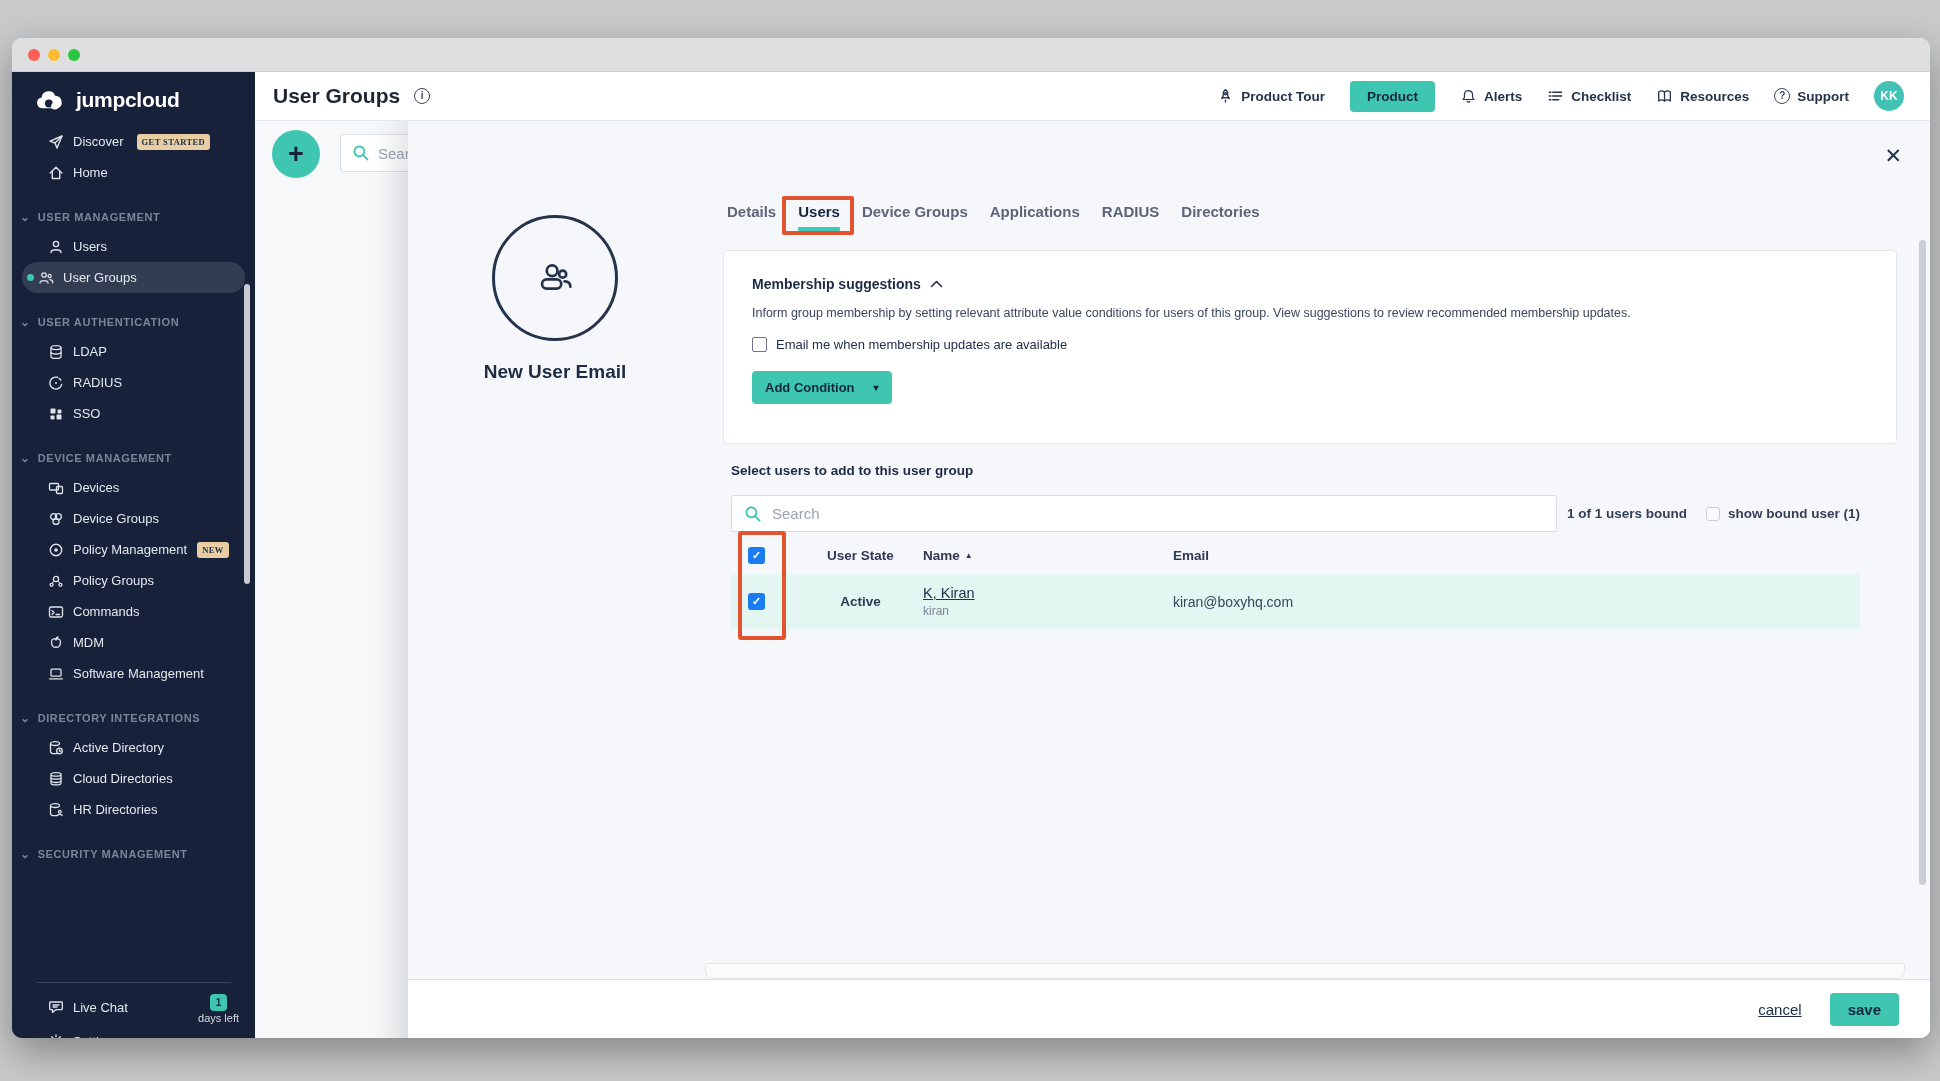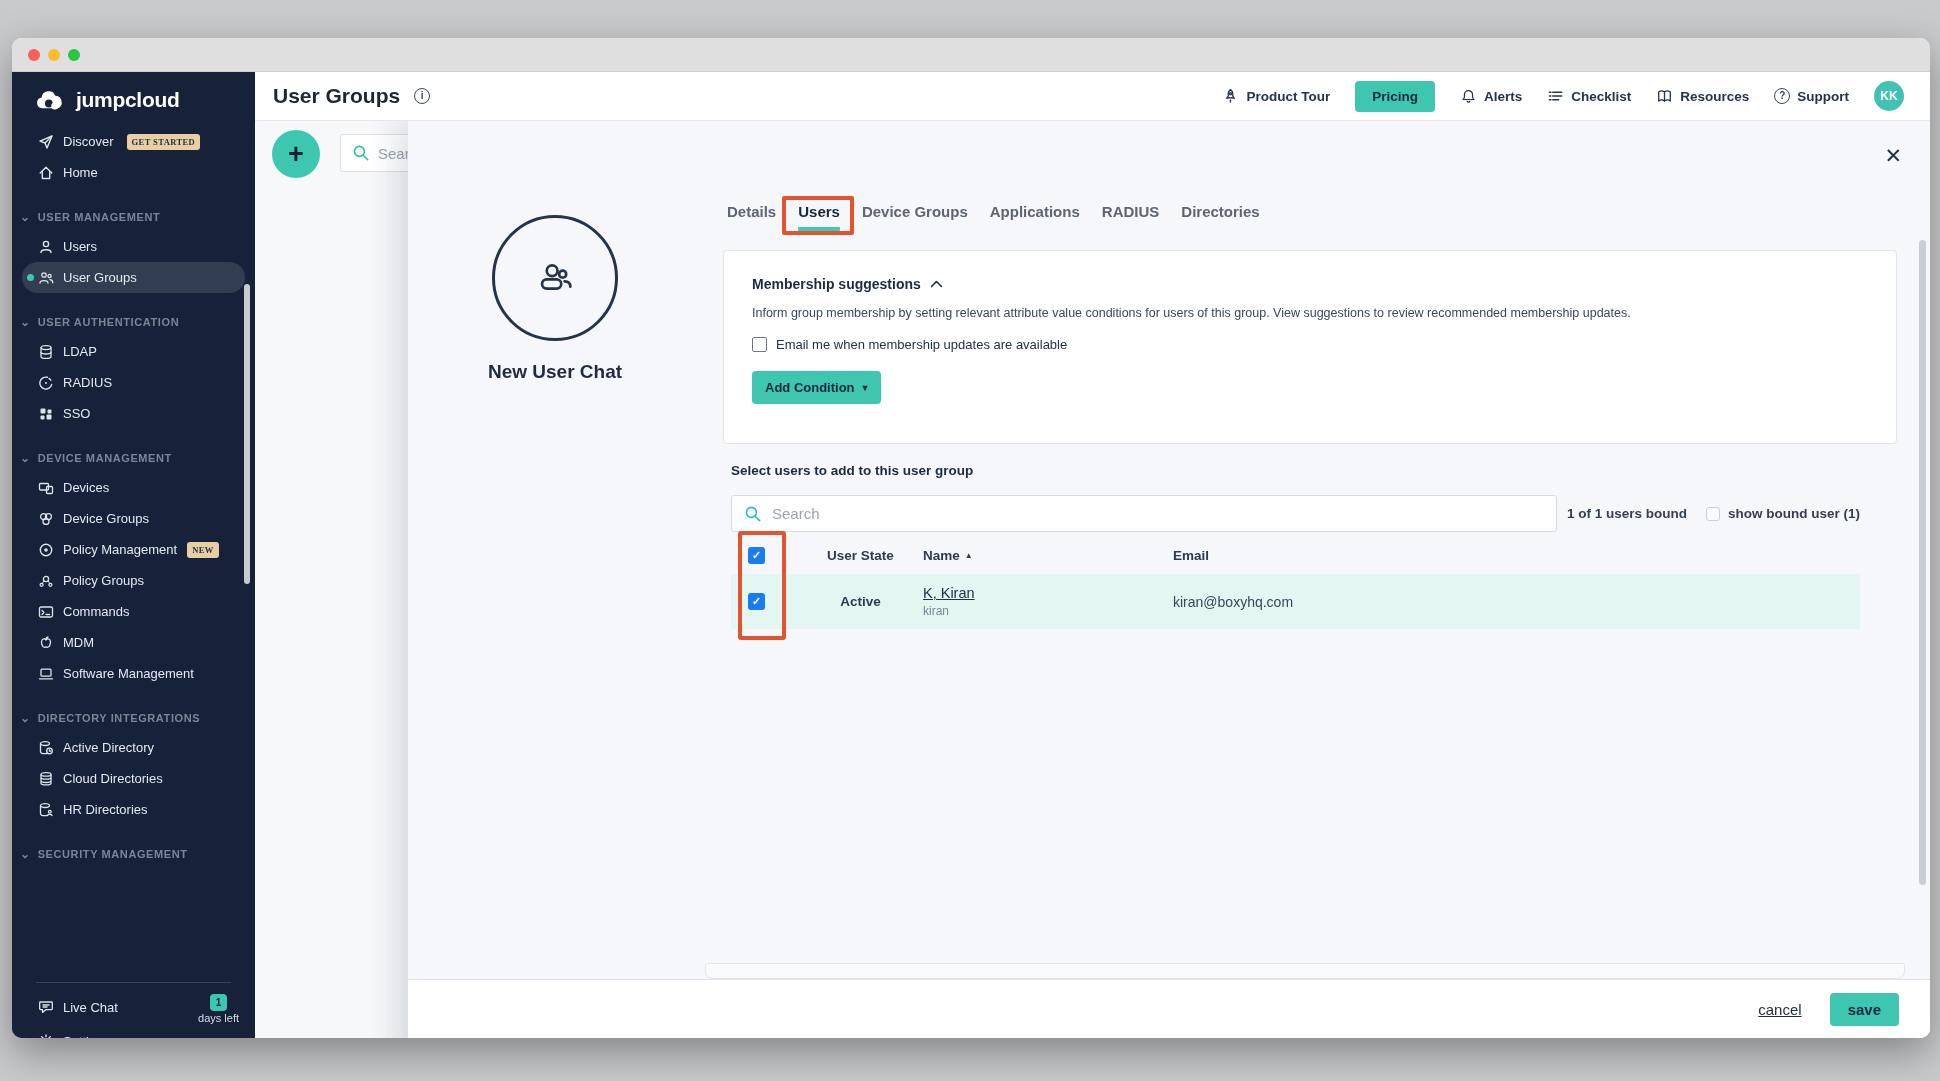--- a/index.html
+++ b/index.html
@@ -13,21 +13,21 @@
   .titlebar { height:34px; background:#dfdfdf; border-bottom:1px solid #cfcfcf;
               display:flex; align-items:center; padding-left:16px; gap:8px; }
   .tl-dot { width:12px; height:12px; border-radius:50%; }
   .tl-red { background:#fb5f57; } .tl-yellow { background:#fdbc2f; } .tl-green { background:#29c73f; }
   .winbody { display:flex; height:1066px; }
 
   
   .sidebar { position:relative; width:243px; background:#17213a; color:#e2e6ee; flex:none; overflow:hidden; }
   .side-logo { display:flex; align-items:center; gap:8px; padding:16px 0 14px 22px; }
   .side-logo .logo-text { color:#fff; font-size:21px; font-weight:700; letter-spacing:-.3px; }
-  .nav-item { position:relative; height:31px; display:flex; align-items:center; padding-left:26px; cursor:pointer; }
+  .nav-item { position:relative; height:31px; display:flex; align-items:center; padding-left:36px; cursor:pointer; }
   .nav-item .nicon { width:16px; height:16px; flex:none; color:#dfe3ea; display:inline-flex; }
   .nav-item .nlabel { margin-left:9px; font-size:13px; font-weight:500; color:#e4e8ef; white-space:nowrap; }
   .nav-item.active { background:#323d52; border-radius:16px; margin:0 10px; padding-left:16px; }
   .nav-item.active::before { content:""; position:absolute; left:5px; top:50%; margin-top:-3.5px;
                              width:7px; height:7px; border-radius:50%; background:#3ec6b1; }
   .nav-sec { height:29px; margin-top:14px; display:flex; align-items:center; padding-left:8px;
              color:#7c8596; font-size:11px; font-weight:700; letter-spacing:.6px; }
   .nav-sec .sec-caret { font-size:12px; margin-right:7px; line-height:1; }
   .badge-tan { display:inline-block; margin-left:13px; background:#e8cea2; color:#22304a;
                font-size:8.5px; font-weight:800; letter-spacing:.4px; padding:3px 5px; border-radius:3px;font-family:Liberation Serif, serif; }
@@ -87,21 +87,21 @@
   .tab.active::after { content:""; position:absolute; top:-7px; bottom:-15px; left:-16px; right:-14px;
                        border:4px solid #e2532f; border-radius:2px; pointer-events:none; }
 
   .panel { position:absolute; left:315px; top:129px; width:1174px; height:194px; background:#fff;
            border:1px solid #e3e6ec; border-radius:4px; padding:25px 28px; }
   .panel-title { display:flex; align-items:center; gap:9px; font-size:14px; font-weight:700; color:#1b2a45; cursor:pointer; }
   .panel-desc { margin-top:14px; font-size:12.5px; color:#39465c; }
   .check-row { margin-top:17px; display:flex; align-items:center; gap:9px; cursor:pointer; }
   .cb-empty { width:15px; height:15px; border:1.5px solid #6b7688; border-radius:2px; background:#fff; flex:none; }
   .check-row .cb-label { font-size:13px; font-weight:500; color:#22304a; }
-  .btn-addcond { margin-top:19px; display:inline-flex; align-items:center; gap:8px;
+  .btn-addcond { margin-top:19px; display:inline-flex; align-items:center; gap:19px;
                  background:#3ec6b1; color:#14273f; font-size:13px; font-weight:700;
                  padding:9px 13px; border-radius:4px; cursor:pointer; }
   .btn-addcond .caret { font-size:10px; line-height:1; }
 
   .users-title { position:absolute; left:323px; top:342px; font-size:13.5px; font-weight:700; color:#1b2a45; }
   .search-row { position:absolute; left:323px; top:374px; width:1129px; height:37px;
                 display:flex; align-items:center; }
   .big-search { position:relative; width:826px; height:37px; background:#fff;
                 border:1px solid #d7dce4; border-radius:3px; }
   .big-search input { position:absolute; inset:0; border:none; outline:none; background:transparent;
@@ -584,21 +584,21 @@
 
         <div class="top-actions">
           <span class="top-link">
             <span class="ticon">
                 <svg class="ti">
                   <use href="#sym-rocket"></use>
                 </svg>
               </span>
             <span>Product Tour</span>
           </span>
-          <button class="btn-teal">Pricing</button>
+          <button class="btn-teal">Product</button>
           <span class="top-link">
             <span class="ticon">
                 <svg class="ti">
                   <use href="#sym-bell"></use>
                 </svg>
               </span>
             <span>Alerts</span>
           </span>
           <span class="top-link">
             <span class="ticon">
@@ -640,21 +640,21 @@
 
         <section class="drawer">
           <span class="drawer-close">✕</span>
 
           <div class="profile">
             <div class="profile-circle">
               <svg style="width:46px;height:46px">
                   <use href="#sym-biggroup"></use>
                 </svg>
             </div>
-            <div class="profile-name">New User Chat</div>
+            <div class="profile-name">New User Email</div>
           </div>
 
           <div class="tabs">
             <span class="tab">Details</span>
             <span class="tab active">Users</span>
             <span class="tab">Device Groups</span>
             <span class="tab">Applications</span>
             <span class="tab">RADIUS</span>
             <span class="tab">Directories</span>
           </div>

